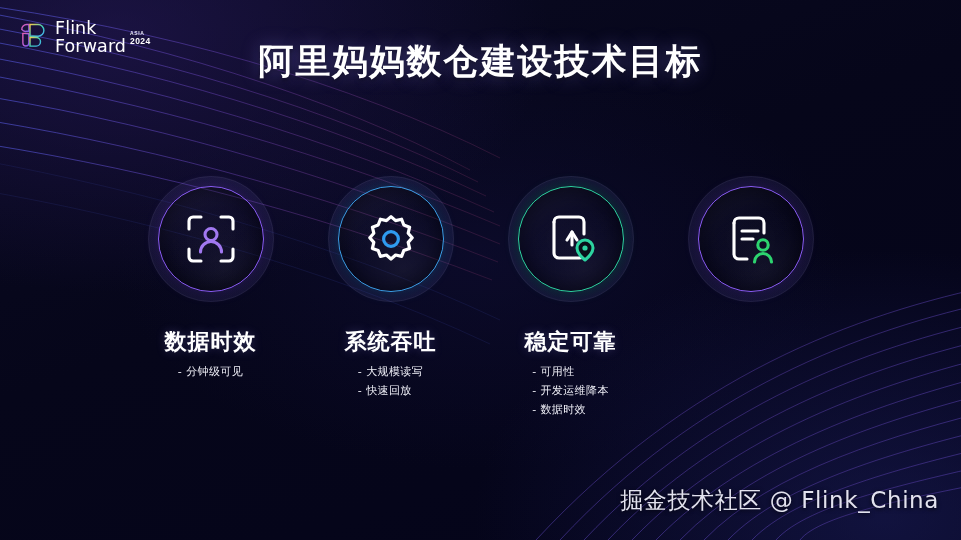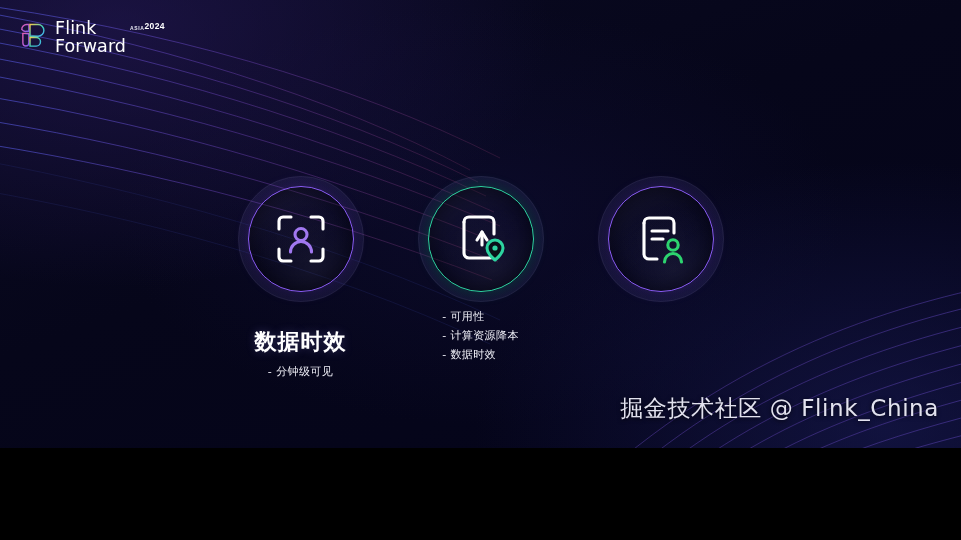--- a/index.html
+++ b/index.html
@@ -1,34 +1,34 @@
 <!DOCTYPE html>
 <html><head>
 <meta charset="utf-8">
 <style>
   html,body{margin:0;padding:0;background:#000;}
   body{width:961px;height:540px;overflow:hidden;font-family:"Liberation Sans","DejaVu Sans",sans-serif;}
 
-  #slide{position:relative;width:961px;height:448px;overflow:hidden;
+  #slide{position:relative;width:961px;height:540px;overflow:hidden;
     background:
       radial-gradient(ellipse 700px 420px at 12% 6%, rgba(40,26,92,.55) 0%, rgba(10,8,34,0) 62%),
       radial-gradient(ellipse 640px 420px at 92% 96%, rgba(28,30,92,.55) 0%, rgba(8,8,30,0) 64%),
       radial-gradient(ellipse 520px 300px at 50% 48%, rgba(18,16,60,.45) 0%, rgba(5,5,26,0) 70%),
       linear-gradient(160deg,#0a0a22 0%,#06061a 45%,#04041a 100%);
   }
   #bg-arcs{position:absolute;inset:0;width:961px;height:540px;pointer-events:none;}
 
   
   #logo{position:absolute;left:18px;top:20px;display:flex;align-items:flex-start;gap:7px;}
   #logo-mark{width:30px;height:30px;flex:none;margin-top:1px;}
   #logo-text{display:flex;align-items:flex-start;gap:4px;}
   .logo-words{color:#fff;font-size:17.5px;line-height:17.5px;font-weight:400;
     letter-spacing:.1px;font-family:"DejaVu Sans",sans-serif;}
   .logo-words span{display:block;}
-  #logo-badge{display:flex;flex-direction:row;align-items:flex-end;margin-top:1px;}
+  #logo-badge{display:flex;flex-direction:column;align-items:flex-start;margin-top:10px;}
   #logo-badge .ba{font-size:5px;color:#e8e8f4;letter-spacing:.6px;line-height:6px;
     font-weight:700;white-space:nowrap;}
   #logo-badge .by{font-size:8.5px;color:#fff;letter-spacing:.4px;line-height:10px;font-weight:700;}
 
   
   #title{position:absolute;left:0;right:0;top:38px;text-align:center;color:#fff;
     font-size:35px;font-weight:700;letter-spacing:2px;
     font-family:"DejaVu Sans",sans-serif;
     text-shadow:0 0 18px rgba(150,140,255,.38),0 2px 4px rgba(0,0,0,.6);}
 
@@ -132,20 +132,21 @@
         <span>Flink</span>
         <span>Forward</span>
       </div>
       <div id="logo-badge">
         <div class="ba">ASIA</div>
         <div class="by">2024</div>
       </div>
     </div>
   </div>
 
+  <div id="title">阿里妈妈数仓建设技术目标</div>
 
   <div id="cards">
 
     <div class="card">
       <div class="badge" style="--rc:#8b5cf6;--rg:rgba(139,92,246,.30)">
         <div class="halo"></div>
         <div class="ring-outer"></div>
         <div class="ring"></div>
         <svg width="54" height="54" viewBox="0 0 54 54">
           <g fill="none" stroke="#ffffff" stroke-width="3.1" stroke-linecap="round" stroke-linejoin="round">
@@ -157,38 +158,58 @@
           <circle cx="27" cy="22.5" r="6" fill="none" stroke="#a178f0" stroke-width="3.1"></circle>
           <path d="M16.5,40 a10.5,10.5 0 0 1 21,0" fill="none" stroke="#a178f0" stroke-width="3.1" stroke-linecap="round"></path>
         </svg>
       </div>
       <div class="card-title">数据时效</div>
       <div class="bullets">
         <div class="bullet">- 分钟级可见</div>
       </div>
     </div>
 
+    <div class="card">
+      <div class="badge" style="--rc:#3b9fe8;--rg:rgba(59,159,232,.30)">
+        <div class="halo"></div>
+        <div class="ring-outer"></div>
+        <div class="ring"></div>
+        <svg width="52" height="52" viewBox="0 0 52 52">
+          <path d="M26,3.6 l4.6,4.0 l6.0,-1.4 l2.2,5.8 l5.8,2.2 l-1.4,6.0 l4.0,4.6 l-4.0,4.6
+                   l1.4,6.0 l-5.8,2.2 l-2.2,5.8 l-6.0,-1.4 l-4.6,4.0 l-4.6,-4.0 l-6.0,1.4
+                   l-2.2,-5.8 l-5.8,-2.2 l1.4,-6.0 l-4.0,-4.6 l4.0,-4.6 l-1.4,-6.0 l5.8,-2.2
+                   l2.2,-5.8 l6.0,1.4 Z" fill="none" stroke="#ffffff" stroke-width="3.2" stroke-linejoin="round"></path>
+          <circle cx="26" cy="26" r="7.4" fill="none" stroke="#2f9bf0" stroke-width="3.2"></circle>
+        </svg>
+      </div>
+      <div class="card-title">系统吞吐</div>
+      <div class="bullets">
+        <div class="bullet">- 大规模读写</div>
+        <div class="bullet">- 快速回放</div>
+      </div>
+    </div>
 
     <div class="card">
       <div class="badge" style="--rc:#2dd4a0;--rg:rgba(45,212,160,.28)">
         <div class="halo"></div>
         <div class="ring-outer"></div>
         <div class="ring"></div>
         <svg width="52" height="54" viewBox="0 0 52 54">
           <path d="M9,10 a5,5 0 0 1 5,-5 h20 a5,5 0 0 1 5,5 v12" fill="none" stroke="#ffffff" stroke-width="3.1" stroke-linecap="round"></path>
           <path d="M39,34 v7 a5,5 0 0 1 -5,5 h-20 a5,5 0 0 1 -5,-5 V10" fill="none" stroke="#ffffff" stroke-width="3.1" stroke-linecap="round"></path>
           <path d="M22,28 l5,-8 l5,8" fill="none" stroke="#ffffff" stroke-width="3.1" stroke-linecap="round" stroke-linejoin="round"></path>
           <path d="M27,20 v13" fill="none" stroke="#ffffff" stroke-width="3.1" stroke-linecap="round"></path>
           <path d="M40,28 a8,8 0 0 1 8,8 c0,5.4 -8,12 -8,12 s-8,-6.6 -8,-12 a8,8 0 0 1 8,-8 Z" fill="#0a0f18" stroke="#2dd4a0" stroke-width="3.1" stroke-linejoin="round"></path>
           <circle cx="40" cy="36" r="2.6" fill="#2dd4a0"></circle>
         </svg>
       </div>
+      <div class="card-title">稳定可靠</div>
       <div class="bullets">
         <div class="bullet">- 可用性</div>
-        <div class="bullet">- 计算资源降本</div>
+        <div class="bullet">- 开发运维降本</div>
         <div class="bullet">- 数据时效</div>
       </div>
     </div>
 
     <div class="card">
       <div class="badge" style="--rc:#8b5cf6;--rg:rgba(139,92,246,.30)">
         <div class="halo"></div>
         <div class="ring-outer"></div>
         <div class="ring"></div>
         <svg width="52" height="54" viewBox="0 0 52 54">

